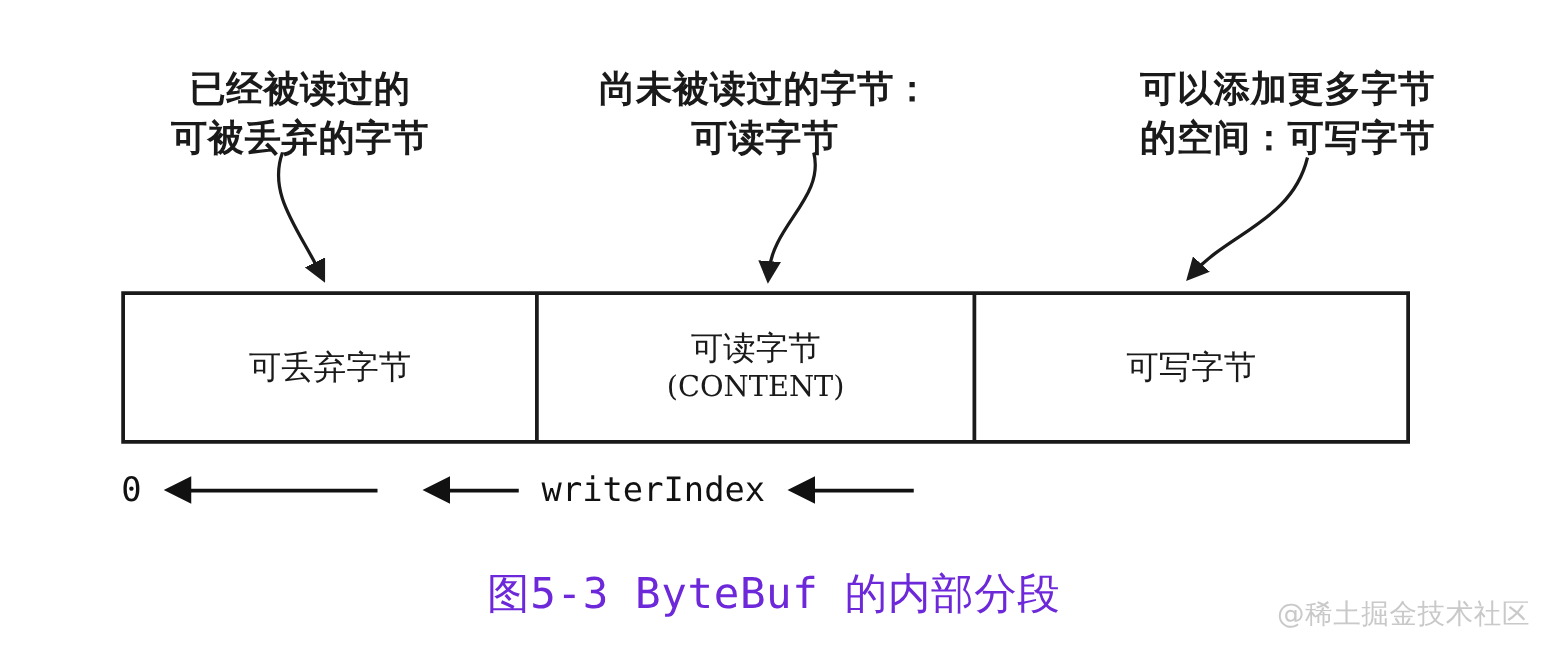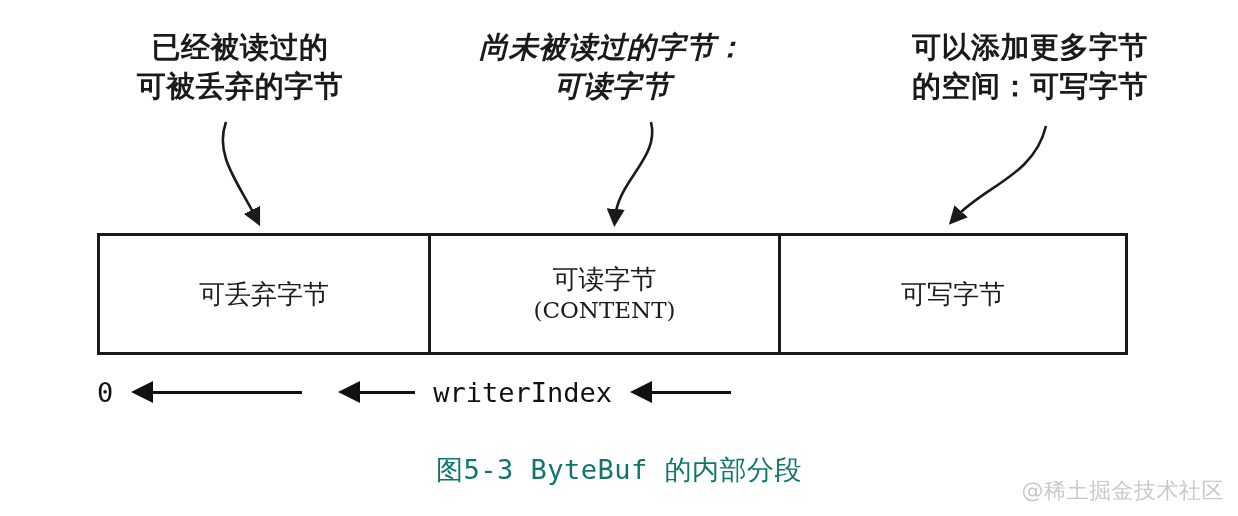--- a/index.html
+++ b/index.html
@@ -21,23 +21,24 @@
   .callout {
     position: absolute;
     text-align: center;
     font-family: "DejaVu Sans", sans-serif;
     font-size: 29px;
     font-weight: 700;
     line-height: 1.35;
     color: #1a1a1a;
     letter-spacing: 0.5px;
     white-space: pre-line;
+    margin-top: 24px;
   }
   #callout-discardable { left: 90px;  top: 28px; width: 300px; }
-  #callout-readable    { left: 452px; top: 28px; width: 320px; font-style: italic; }
+  #callout-readable    { left: 452px; top: 28px; width: 320px; }
   #callout-writable    { left: 870px; top: 28px; width: 320px; }
 
   
   #arrow-layer {
     position: absolute;
     left: 0; top: 0;
     width: 1238px;
     height: 516px;
     pointer-events: none;
   }
@@ -126,22 +127,22 @@
   #arrow-writer-capacity .shaft { width: 80px; }
 
   
   #figure-caption {
     position: absolute;
     left: 0;
     top: 452px;
     width: 1238px;
     text-align: center;
     font-family: "DejaVu Sans Mono", monospace;
-    font-size: 27px;
-    color: #0f766e;
+    font-size: 34px;
+    color: #6d28d9;
     letter-spacing: 0.5px;
   }
 
   
   #watermark {
     position: absolute;
     right: 14px;
     bottom: 10px;
     font-family: "DejaVu Sans", sans-serif;
     font-size: 22px;

